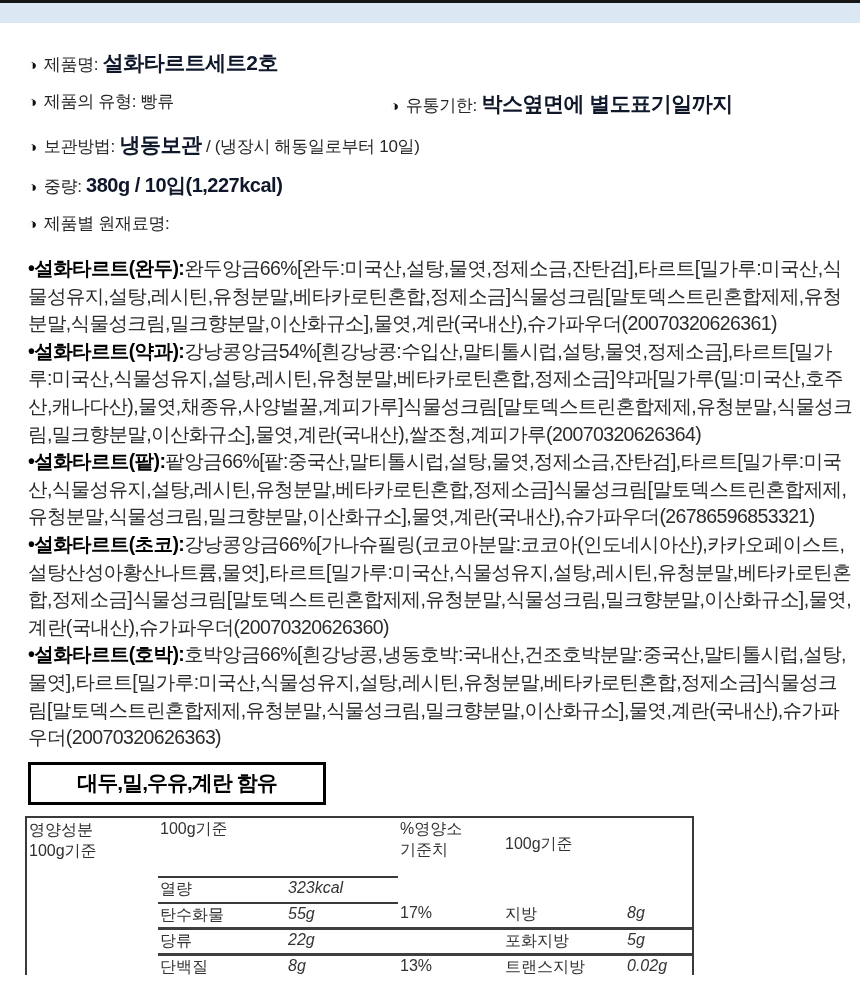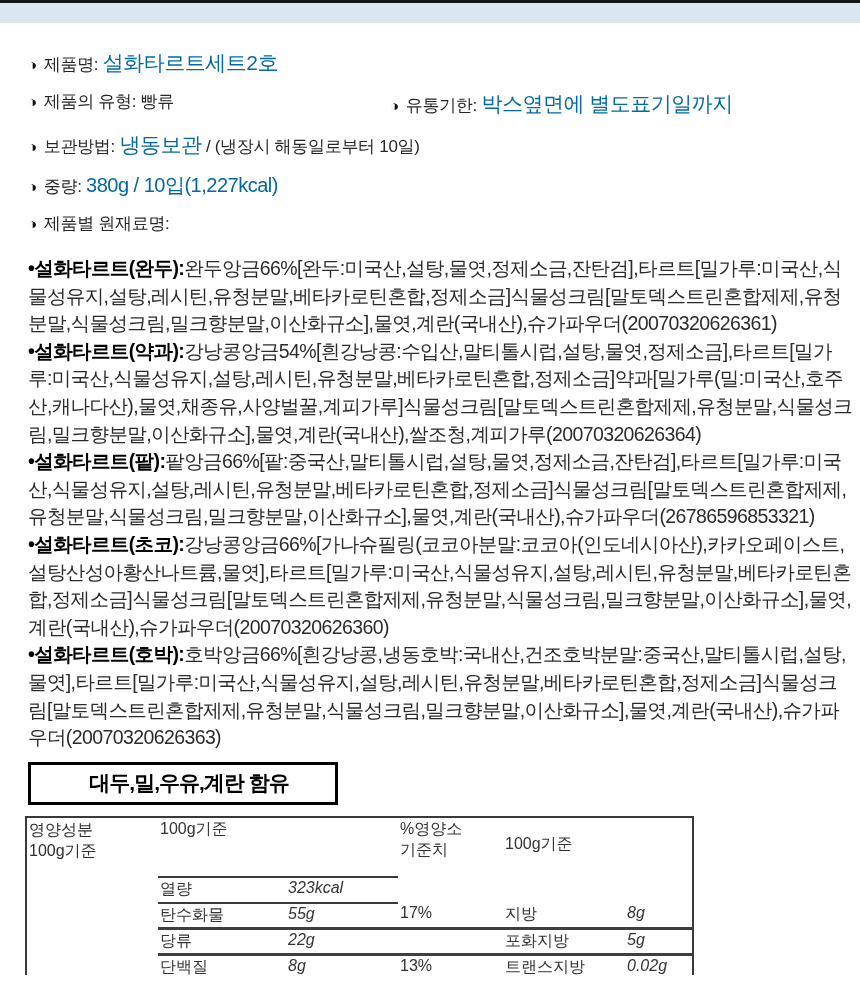--- a/index.html
+++ b/index.html
@@ -6,35 +6,35 @@
   body{
     width:860px;height:1000px;background:#ffffff;overflow:hidden;
     font-family:"Liberation Sans","DejaVu Sans",sans-serif;color:#222;
   }
   .topbar-black{height:3px;background:#161616;}
   .topband{height:20px;background:#dbe8f4;}
   .content{padding:26px 5px 0 28px;}
 
   .hline{font-size:17px;color:#262626;margin:0 0 13px 0;letter-spacing:-0.3px;white-space:nowrap;}
   .bullet{font-size:15px;margin-right:7px;color:#111;}
-  .bval{font-weight:normal;color:#0369a1;font-size:21px;letter-spacing:-0.5px;}
+  .bval{font-weight:bold;color:#0f172a;font-size:21px;letter-spacing:-0.5px;}
   .bval.md{font-size:20px;}
   .row2{display:flex;}
   .row2 .left{width:362px;}
 
   .paras{margin-top:20px;}
   .ing{
     font-size:19.5px;line-height:27.6px;color:#2b2b2b;margin:0;
     text-align:justify;word-break:break-all;letter-spacing:-0.6px;
   }
   .ing .lead{font-weight:bold;color:#000;}
 
   .allergen-box{
     margin-top:10px;width:292px;border:3px solid #000;
-    text-align:center;padding:4px 0 5px 12px;
+    text-align:center;padding:4px 0 5px 0;
     font-weight:bold;font-size:21px;color:#000;letter-spacing:-1px;
   }
 
   .nutri-wrap{
     margin-top:11px;margin-left:-3px;width:669px;height:159px;overflow:hidden;
     border:2px solid #3a3a3a;border-bottom:none;box-sizing:border-box;
   }
   table.nutri{border-collapse:collapse;table-layout:fixed;width:809px;font-size:16px;color:#333;}
   table.nutri td,table.nutri th{padding:1px 2px;font-weight:normal;text-align:left;vertical-align:top;}
   .c0{width:131px;} .c1{width:128px;} .c2{width:112px;} .c3{width:105px;}

